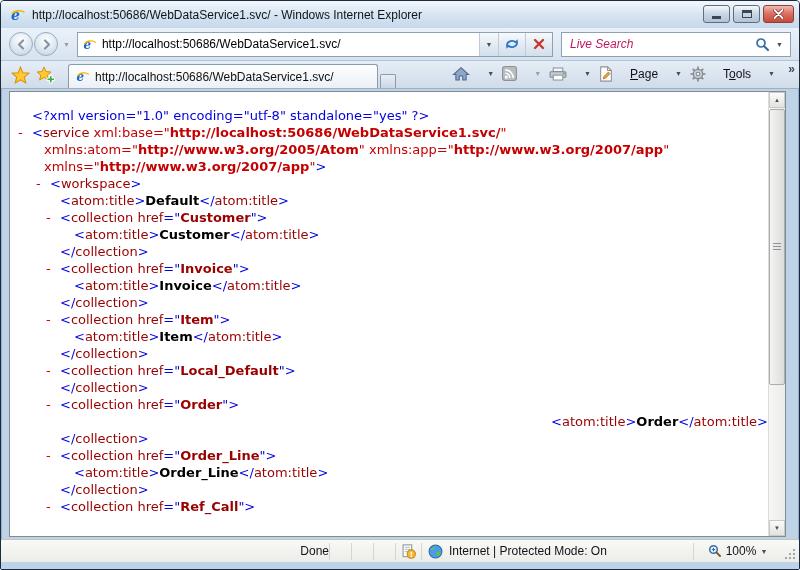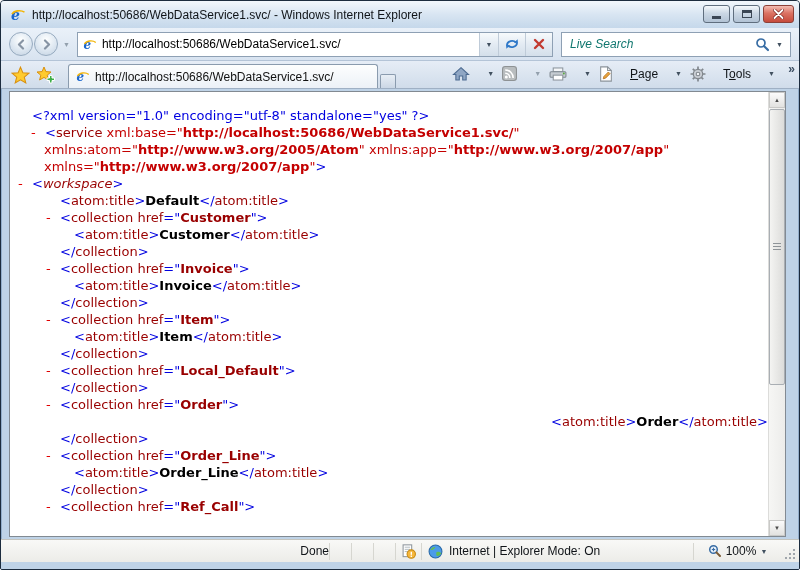--- a/index.html
+++ b/index.html
@@ -31,21 +31,21 @@
   .caret.dim{color:#93A0AD;}
   .nav-caret{margin:0 7px 0 4px;}
   .addressgroup{flex:1;height:25px;display:flex;align-items:stretch;border:1px solid #8EA0B4;background:#fff;margin-right:8px;min-width:0;}
   .addr-fav{display:flex;align-items:center;padding:0 5px;}
   .addr-text{flex:1;display:flex;align-items:center;white-space:nowrap;overflow:hidden;color:#000;}
   .acell{display:flex;align-items:center;justify-content:center;border-left:1px solid #BFCBD8;
     background:linear-gradient(#F7FAFC,#E3EBF3 50%,#D4DFEA);}
   .acell.drop{width:19px;}
   .acell.btn{width:27px;}
   .searchgroup{width:230px;flex:0 0 230px;height:25px;border:1px solid #8EA0B4;background:#fff;display:flex;align-items:center;}
-  .search-text{flex:1;font-style:italic;color:#0f766e;padding-left:8px;white-space:nowrap;overflow:hidden;}
+  .search-text{flex:1;font-style:italic;color:#be185d;padding-left:8px;white-space:nowrap;overflow:hidden;}
   .searchgroup .caret{margin:0 7px 0 6px;}
   
   .tabbar{height:28px;flex:0 0 28px;display:flex;align-items:flex-end;padding:0 6px;position:relative;
     background:linear-gradient(#E6EDF6,#D0DCEA);border-bottom:1px solid #9FB0C4;}
   .tbtn{width:26px;height:23px;display:flex;align-items:center;justify-content:center;margin-bottom:2px;}
   .tab{width:310px;height:24px;margin-left:9px;display:flex;align-items:center;padding:0 7px;
     background:linear-gradient(#FDFEFE,#ECF1F7);border:1px solid #8A9BAE;border-bottom:none;
     border-radius:3px 3px 0 0;white-space:nowrap;overflow:hidden;}
   .tab .lbl{margin-left:5px;overflow:hidden;text-overflow:ellipsis;}
   .tabstub{width:16px;height:14px;margin-left:2px;background:linear-gradient(#E8EEF5,#CBD7E5);
@@ -247,24 +247,24 @@
         <span class="caret">▼</span>
       </div>
     </div>
     <span class="chevrons">»</span>
   </div>
 
   <div class="contentwrap">
     <div class="contentbox">
       <div class="xmlarea">
           <div class="xline" style="padding-left: 8px;"><span class="xmk"></span><span class="x-m">&lt;?xml version="1.0" encoding="utf-8" standalone="yes" ?&gt;</span></div>
-          <div class="xline" style="padding-left: 21px;"><span class="xmk">-</span><span class="x-m">&lt;</span><span class="x-t">service </span><span class="x-ns">xml:base="</span><span class="x-nsv">http://localhost:50686/WebDataService1.svc/</span><span class="x-ns">"</span></div>
+          <div class="xline" style="padding-left: 8px;"><span class="xmk">-</span><span class="x-m">&lt;</span><span class="x-t">service </span><span class="x-ns">xml:base="</span><span class="x-nsv">http://localhost:50686/WebDataService1.svc/</span><span class="x-ns">"</span></div>
           <div class="xline" style="padding-left: 20px;"><span class="xmk"></span><span class="x-ns">xmlns:atom="</span><span class="x-nsv">http://www.w3.org/2005/Atom</span><span class="x-ns">" </span><span class="x-ns">xmlns:app="</span><span class="x-nsv">http://www.w3.org/2007/app</span><span class="x-ns">"</span></div>
           <div class="xline" style="padding-left: 20px;"><span class="xmk"></span><span class="x-ns">xmlns="</span><span class="x-nsv">http://www.w3.org/2007/app</span><span class="x-ns">"</span><span class="x-m">&gt;</span></div>
-          <div class="xline" style="padding-left: 8px; font-style: italic;"><span class="xmk">-</span><span class="x-m">&lt;</span><span class="x-t">workspace</span><span class="x-m">&gt;</span></div>
+          <div class="xline" style="padding-left: 26px;"><span class="xmk">-</span><span class="x-m">&lt;</span><span class="x-t">workspace</span><span class="x-m">&gt;</span></div>
           <div class="xline" style="padding-left: 36px;"><span class="xmk"></span><span class="x-m">&lt;</span><span class="x-t">atom:title</span><span class="x-m">&gt;</span><span class="x-tx">Default</span><span class="x-m">&lt;/</span><span class="x-t">atom:title</span><span class="x-m">&gt;</span></div>
           <div class="xline" style="padding-left: 36px;"><span class="xmk">-</span><span class="x-m">&lt;</span><span class="x-t">collection </span><span class="x-t">href</span><span class="x-m">="</span><span class="x-av">Customer</span><span class="x-m">"&gt;</span></div>
           <div class="xline" style="padding-left: 50px;"><span class="xmk"></span><span class="x-m">&lt;</span><span class="x-t">atom:title</span><span class="x-m">&gt;</span><span class="x-tx">Customer</span><span class="x-m">&lt;/</span><span class="x-t">atom:title</span><span class="x-m">&gt;</span></div>
           <div class="xline" style="padding-left: 36px;"><span class="xmk"></span><span class="x-m">&lt;/</span><span class="x-t">collection</span><span class="x-m">&gt;</span></div>
           <div class="xline" style="padding-left: 36px;"><span class="xmk">-</span><span class="x-m">&lt;</span><span class="x-t">collection </span><span class="x-t">href</span><span class="x-m">="</span><span class="x-av">Invoice</span><span class="x-m">"&gt;</span></div>
           <div class="xline" style="padding-left: 50px;"><span class="xmk"></span><span class="x-m">&lt;</span><span class="x-t">atom:title</span><span class="x-m">&gt;</span><span class="x-tx">Invoice</span><span class="x-m">&lt;/</span><span class="x-t">atom:title</span><span class="x-m">&gt;</span></div>
           <div class="xline" style="padding-left: 36px;"><span class="xmk"></span><span class="x-m">&lt;/</span><span class="x-t">collection</span><span class="x-m">&gt;</span></div>
           <div class="xline" style="padding-left: 36px;"><span class="xmk">-</span><span class="x-m">&lt;</span><span class="x-t">collection </span><span class="x-t">href</span><span class="x-m">="</span><span class="x-av">Item</span><span class="x-m">"&gt;</span></div>
           <div class="xline" style="padding-left: 50px;"><span class="xmk"></span><span class="x-m">&lt;</span><span class="x-t">atom:title</span><span class="x-m">&gt;</span><span class="x-tx">Item</span><span class="x-m">&lt;/</span><span class="x-t">atom:title</span><span class="x-m">&gt;</span></div>
           <div class="xline" style="padding-left: 36px;"><span class="xmk"></span><span class="x-m">&lt;/</span><span class="x-t">collection</span><span class="x-m">&gt;</span></div>
@@ -305,21 +305,21 @@
         <rect x="8" y="7.3" width="1.3" height="2.8" fill="#FFFFFF"></rect>
         <rect x="8" y="10.8" width="1.3" height="1.3" fill="#FFFFFF"></rect>
       </svg>
     </div>
     <div class="scell zone">
       <svg width="15" height="15" viewBox="0 0 14 14">
         <circle cx="7" cy="7" r="6" fill="#4C9BE8" stroke="#2A6AA8"></circle>
         <path d="M2 5.5 q2 -3.2 5 -2.6 q-0.8 2.2 -3 2.6 q-1.2 0.4 -2 0 z" fill="#63BE52"></path>
         <path d="M8 7.5 q3 -1 4.4 1.2 q-1.8 3.4 -4.4 2.2 q-0.8 -1.6 0 -3.4 z" fill="#63BE52"></path>
       </svg>
-      <span>Internet | Explorer Mode: On</span>
+      <span>Internet | Protected Mode: On</span>
     </div>
     <div class="scell zoomc">
       <svg width="14" height="14" viewBox="0 0 14 14">
         <circle cx="5.5" cy="5.5" r="3.8" stroke="#3A6EA5" stroke-width="1.5" fill="#EAF2FA"></circle>
         <line x1="3.8" y1="5.5" x2="7.2" y2="5.5" stroke="#3A6EA5" stroke-width="1.1"></line>
         <line x1="5.5" y1="3.8" x2="5.5" y2="7.2" stroke="#3A6EA5" stroke-width="1.1"></line>
         <line x1="8.4" y1="8.4" x2="12" y2="12" stroke="#7A5A34" stroke-width="2" stroke-linecap="round"></line>
       </svg>
       <span>100%</span>
       <span class="caret">▼</span>

